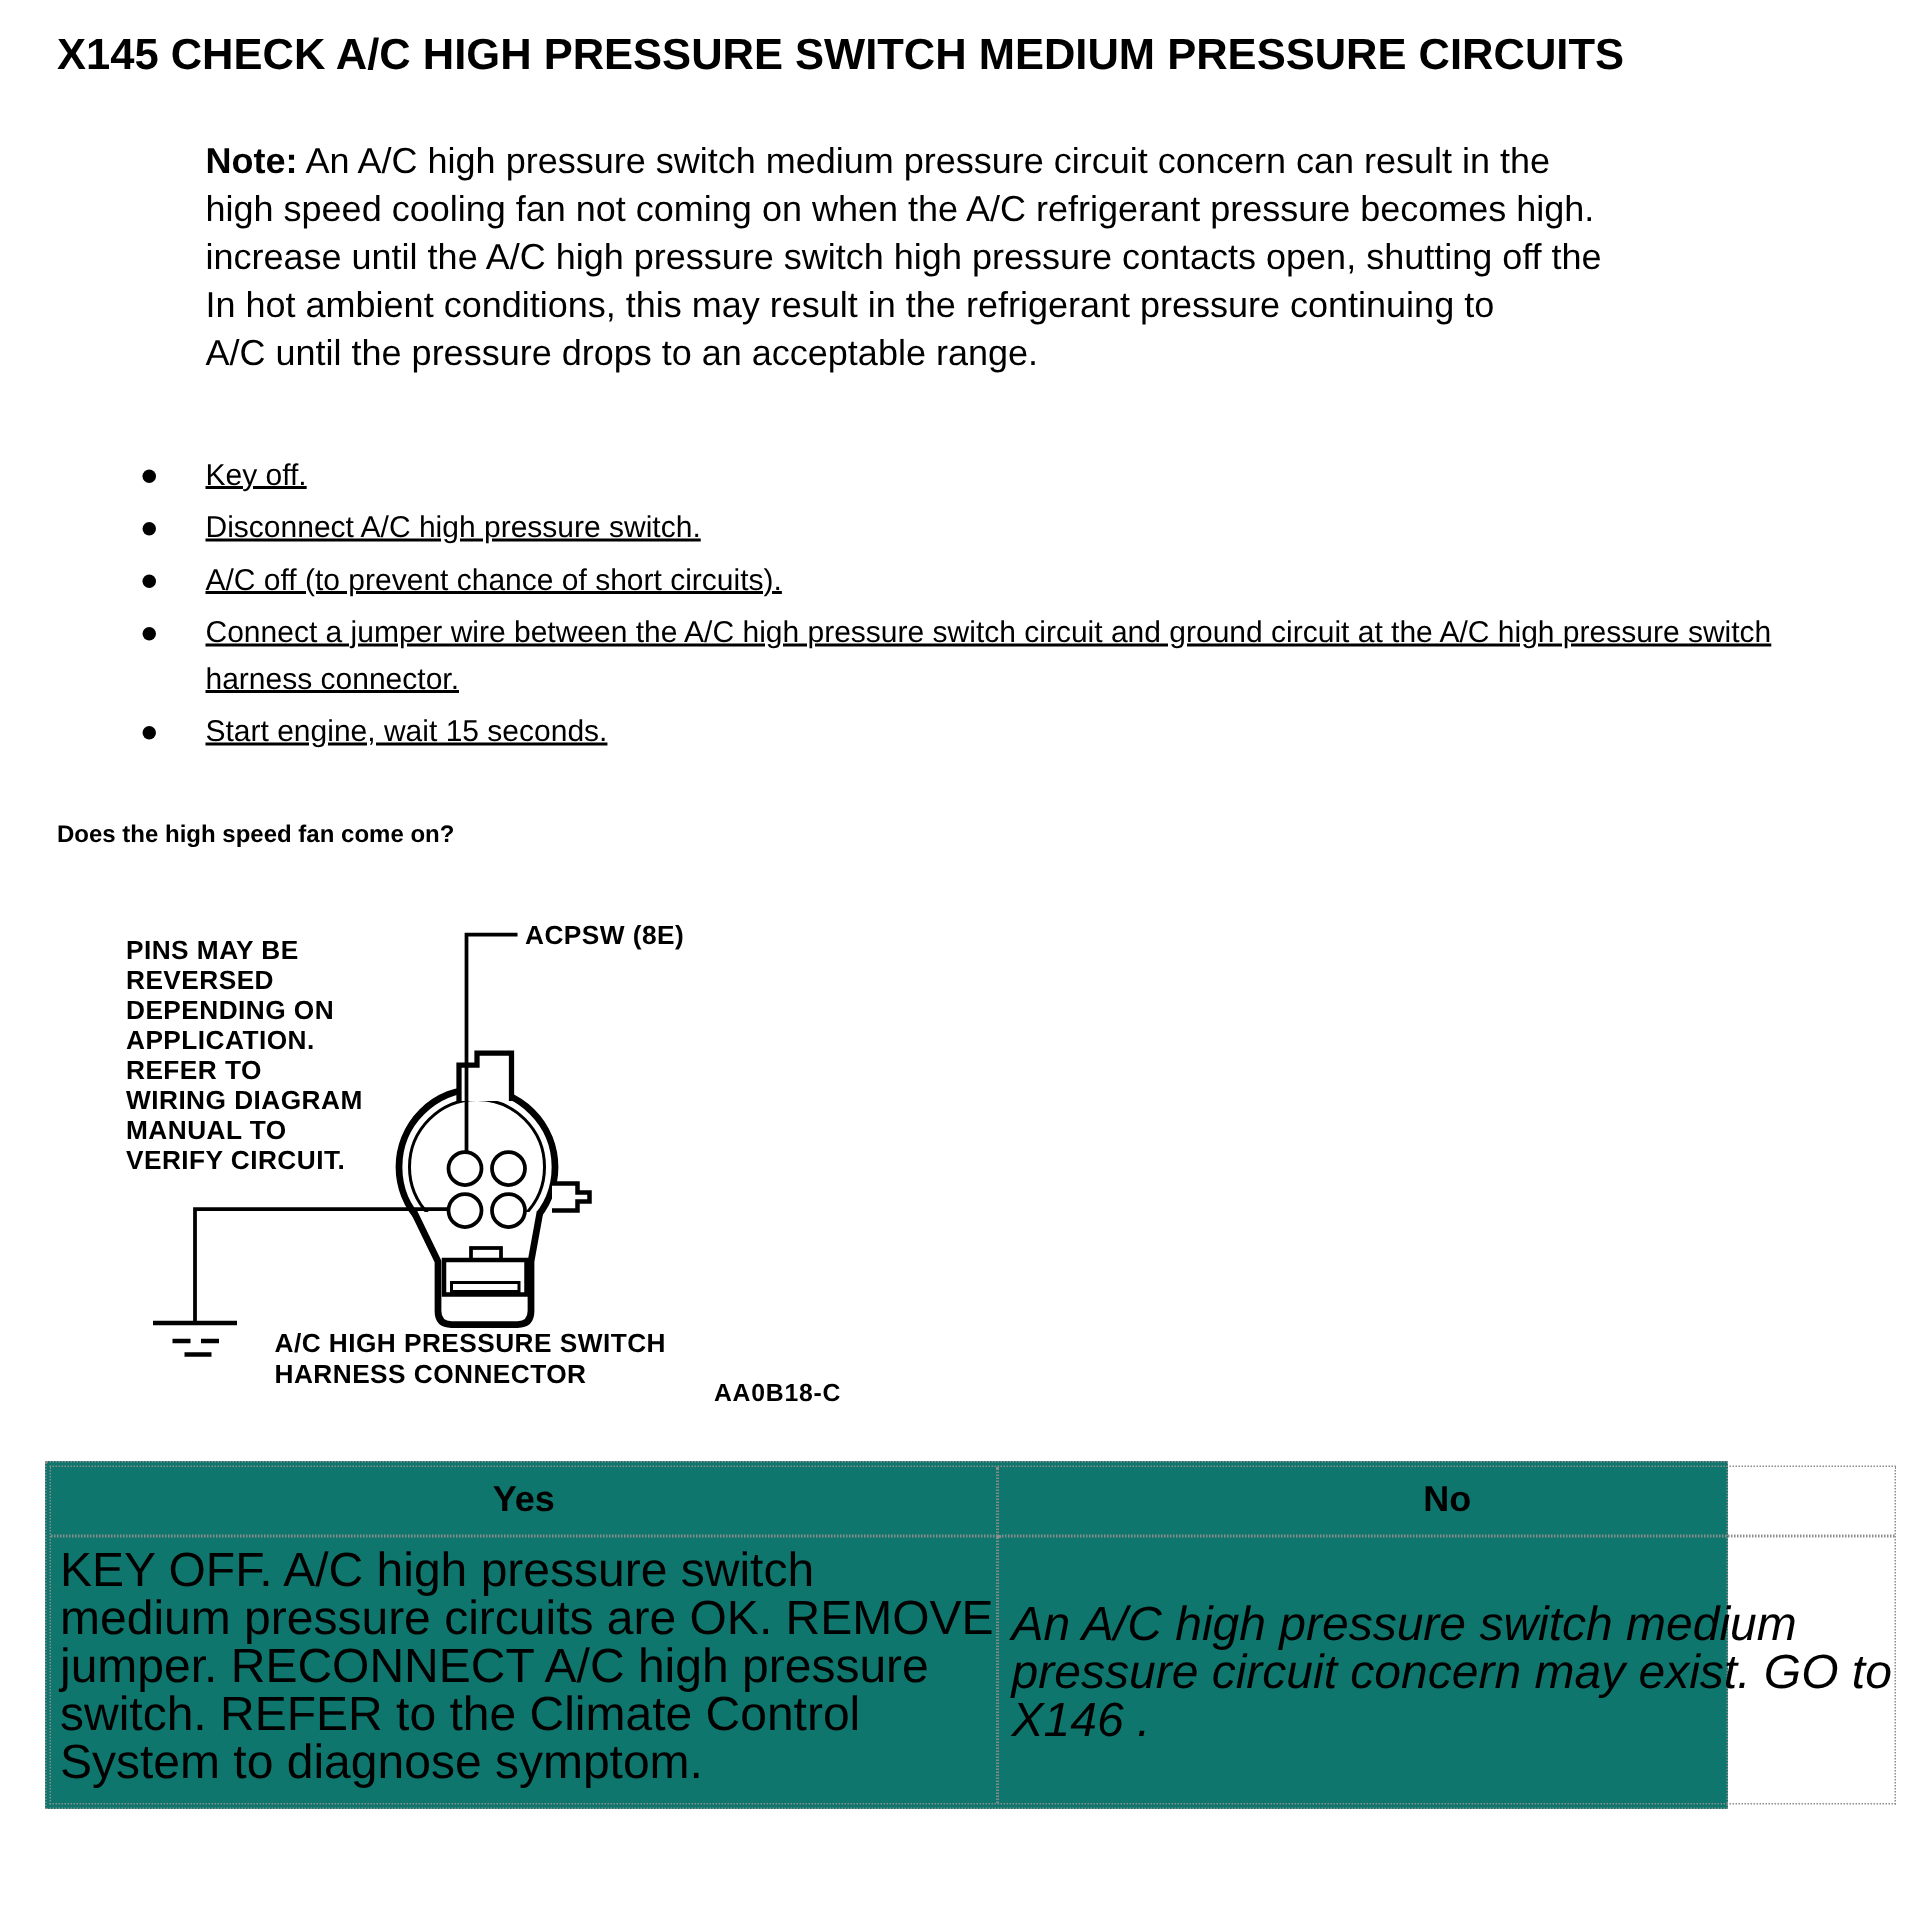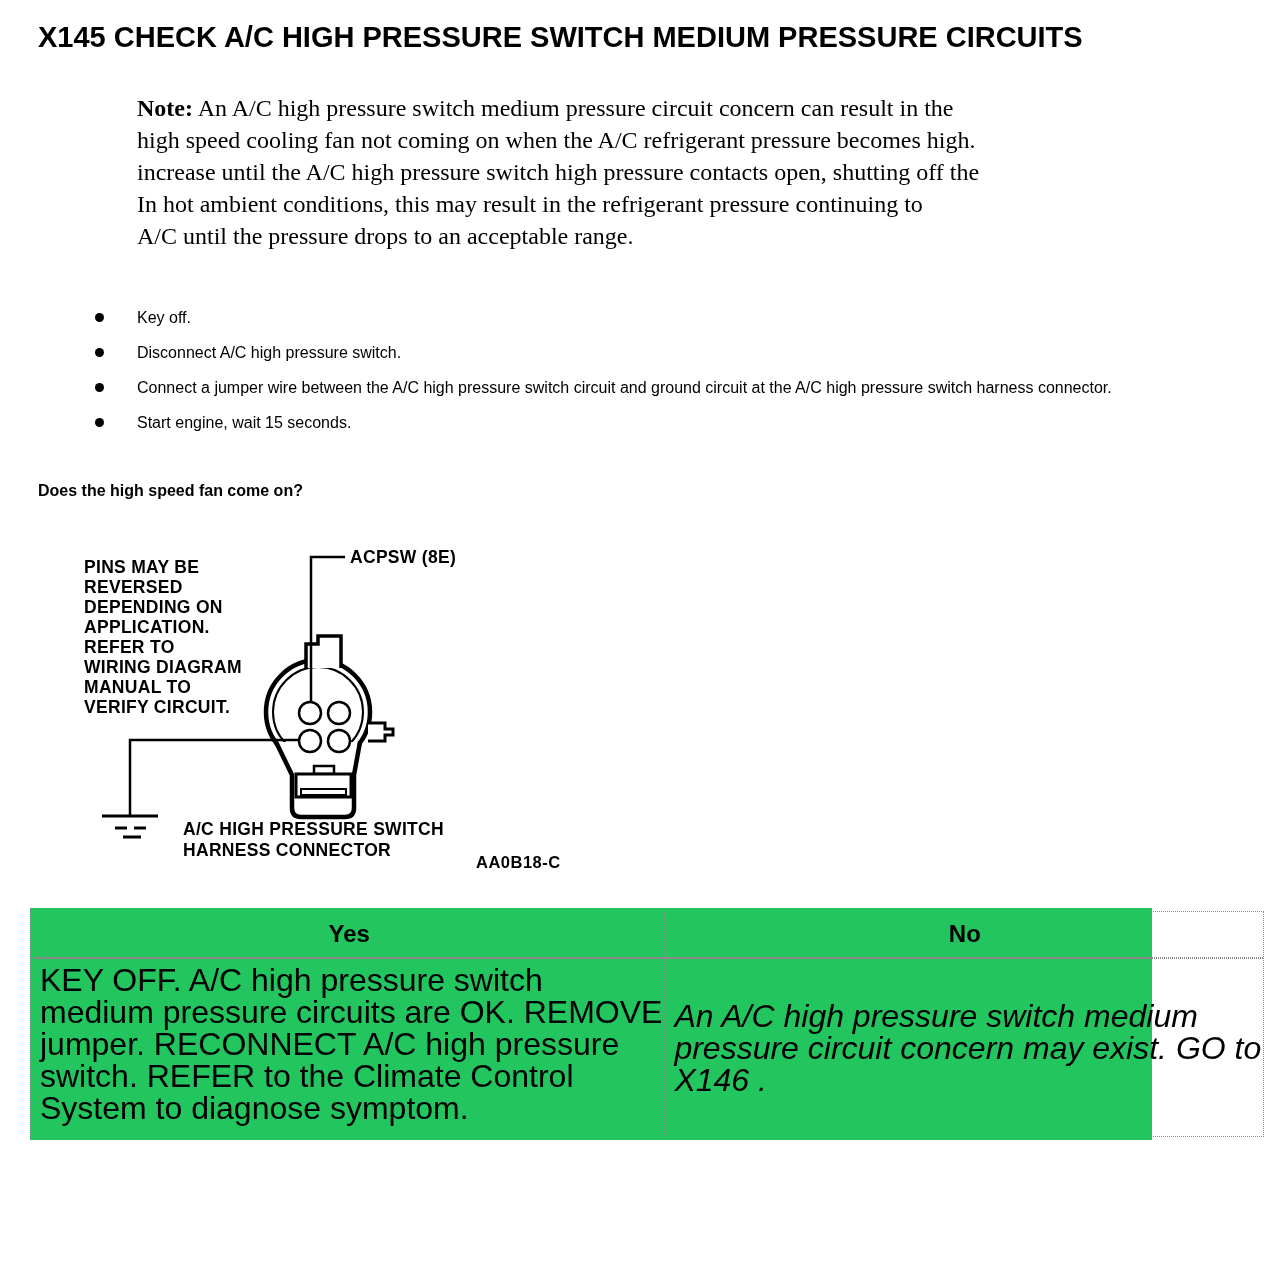--- a/index.html
+++ b/index.html
@@ -21,35 +21,36 @@
     line-height: 38px;
     font-weight: bold;
   }
 
   
   .note {
     margin: 36px 0 0 137px;
     font-size: 24px;
     line-height: 32px;
   }
-  .note-line { white-space: nowrap; font-family: Liberation Serif, serif; }
+  .note-line { white-space: nowrap; }
   .note-label { font-weight: bold; }
 
   
   ul.steps {
     margin: 50px 0 0 0;
     padding: 0 0 0 137px;
     list-style: none;
   }
   ul.steps li {
     position: relative;
-    font-size: 16px;
+    font-size: 20px;
     line-height: 31px;
     margin-bottom: 4px;
     max-width: 1105px;
+    text-decoration: underline;
   }
   ul.steps li::before {
     content: "";
     position: absolute;
     left: -42px;
     top: 11px;
     width: 9px;
     height: 9px;
     background: #000;
     border-radius: 50%;
@@ -67,21 +68,21 @@
   .figure svg { display: block; }
   .diag-text { font-weight: bold; font-size: 17.5px; letter-spacing: 0.3px; }
   .diag-code { font-weight: bold; font-size: 16.5px; letter-spacing: 0.5px; }
 
   
   .table-wrap {
     margin: 16px 0 0 30px;
     width: 1122px;
     border: 1px dotted #8c8c8c;
     padding: 2px;
-    background: #22c55e;
+    background: #0f766e;
   }
   table.answers {
     width: 100%;
     border-collapse: separate;
     border-spacing: 0;
     border: 1px dotted #8c8c8c;
   }
   table.answers th {
     width: 50%;
     font-size: 24px;
@@ -121,20 +122,21 @@
     <div class="note-line"><span class="note-label">Note:</span> <span>An A/C high pressure switch medium pressure circuit concern can result in the</span></div>
     <div class="note-line">high speed cooling fan not coming on when the A/C refrigerant pressure becomes high.</div>
     <div class="note-line">increase until the A/C high pressure switch high pressure contacts open, shutting off the</div>
     <div class="note-line">In hot ambient conditions, this may result in the refrigerant pressure continuing to</div>
     <div class="note-line">A/C until the pressure drops to an acceptable range.</div>
   </div>
 
   <ul class="steps">
     <li>Key off.</li>
     <li>Disconnect A/C high pressure switch.</li>
+    <li>A/C off (to prevent chance of short circuits).</li>
     <li>Connect a jumper wire between the A/C high pressure switch circuit and ground circuit at the A/C high pressure switch harness connector.</li>
     <li>Start engine, wait 15 seconds.</li>
   </ul>
 
   <h2 class="question">Does the high speed fan come on?</h2>
 
   <div class="figure">
     <svg width="560" height="360" viewBox="0 0 560 360">
 
       <g class="diag-text" fill="#000">

